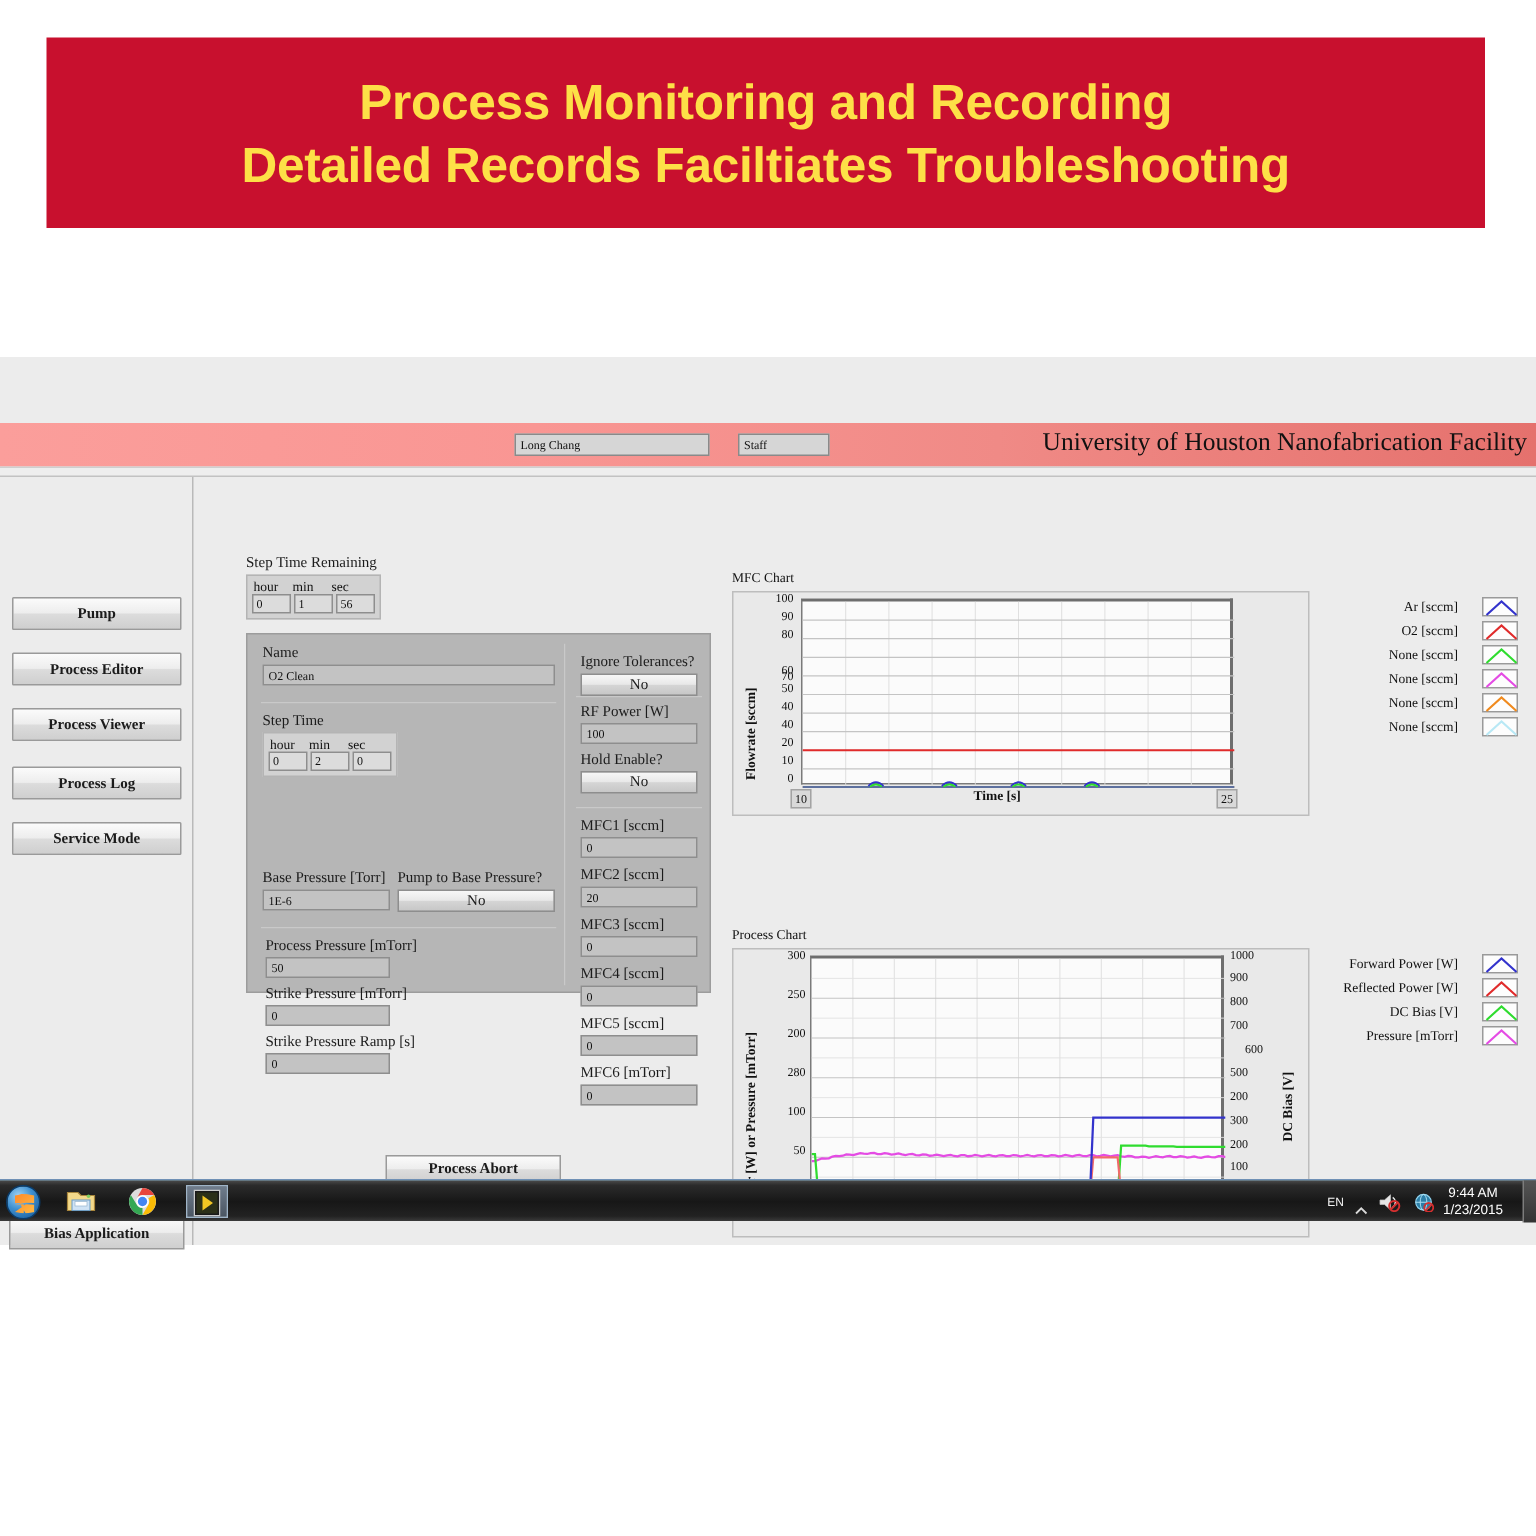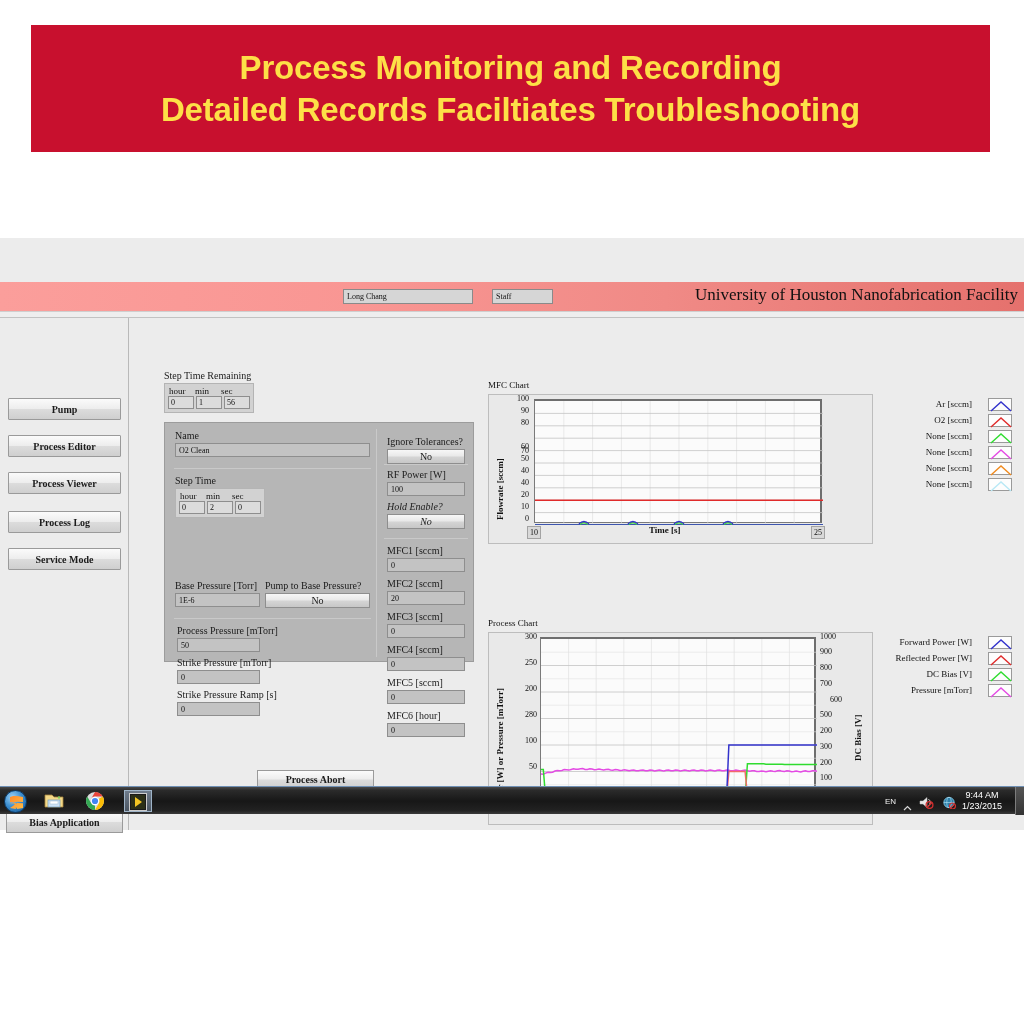--- a/index.html
+++ b/index.html
@@ -467,21 +467,21 @@
         <div style="position:absolute; left:222px; top:3px; width:78px;margin-top:10px;">
           <div class="field-caption">Ignore Tolerances?</div>
           <div class="bool-button" style="width:78px;">No</div>
         </div>
         <div class="panel-divider" style="left:219px; top:41px; width:84px;"></div>
 
         <div style="position:absolute; left:222px; top:46px; width:78px;">
           <div class="field-caption">RF Power [W]</div>
           <div class="lv-input" style="width:78px;">100</div>
         </div>
-        <div style="position:absolute; left:222px; top:78px; width:78px;font-style:italic;">
+        <div style="position:absolute; left:222px; top:78px; width:78px;">
           <div class="field-caption">Hold Enable?</div>
           <div class="bool-button" style="width:78px;">No</div>
         </div>
         <div class="panel-divider" style="left:219px; top:115px; width:84px;"></div>
 
         <div style="position:absolute; left:222px; top:122px; width:78px;">
           <div class="field-caption">MFC1 [sccm]</div>
           <div class="lv-input" style="width:78px;">0</div>
         </div>
         <div style="position:absolute; left:222px; top:155px; width:78px;">
@@ -494,21 +494,21 @@
         </div>
         <div style="position:absolute; left:222px; top:221px; width:78px;">
           <div class="field-caption">MFC4 [sccm]</div>
           <div class="lv-input" style="width:78px;">0</div>
         </div>
         <div style="position:absolute; left:222px; top:254px; width:78px;">
           <div class="field-caption">MFC5 [sccm]</div>
           <div class="lv-input" style="width:78px;">0</div>
         </div>
         <div style="position:absolute; left:222px; top:287px; width:78px;">
-          <div class="field-caption">MFC6 [hour]</div>
+          <div class="field-caption">MFC6 [mTorr]</div>
           <div class="lv-input" style="width:78px;">0</div>
         </div>
       </div>
 
       <div id="btn-process-abort">Process Abort</div>
 
       <div class="chart-title" style="left:358px; top:62px;">MFC Chart</div>
       <div class="chart-frame" id="mfc-frame" style="left:358px; top:76px; width:385px; height:150px;">
         <div class="axis-title-y" style="left:6px; top:125px;">Flowrate [sccm]</div>
 

